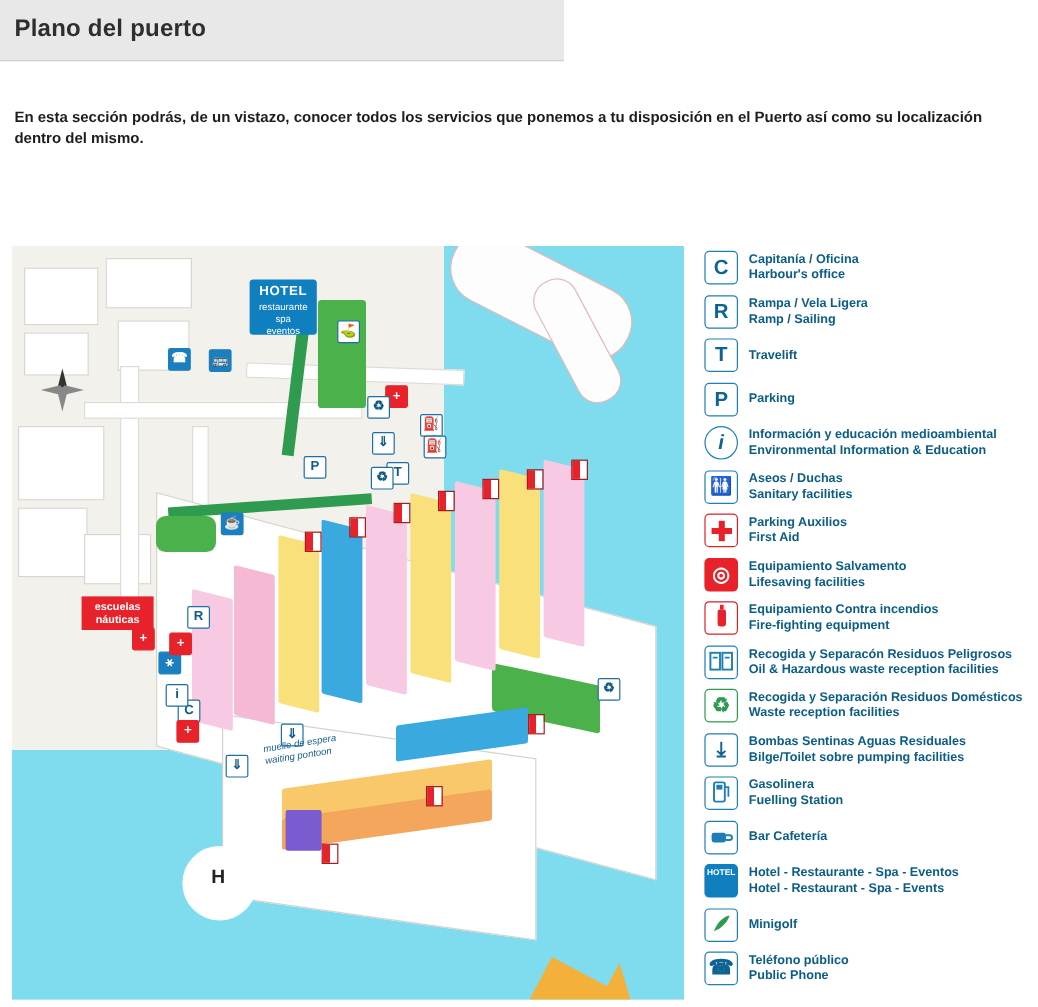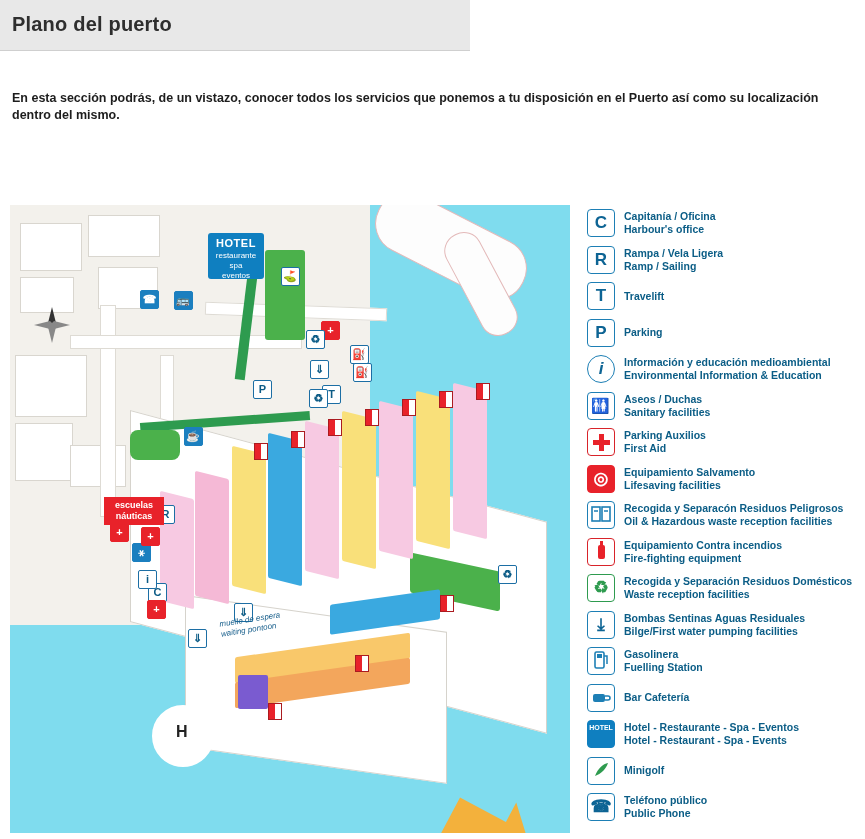--- a/index.html
+++ b/index.html
@@ -173,21 +173,20 @@
     left: 58px; top: 292px;
     width: 60px; height: 28px;
     background: #e8222a;
     color: #fff;
     font-size: 9px;
     font-weight: bold;
     text-align: center;
     line-height: 1.2;
     padding-top: 3px;
     box-sizing: border-box;
-    margin-left: 36px;
   }
   .muelle-label {
     position: absolute;
     left: 210px; top: 410px;
     font-size: 8px;
     color: #185f8c;
     font-style: italic;
     line-height: 1.3;
     transform: rotate(-9deg);
   }
@@ -446,59 +445,59 @@
 
       <div class="legend-row">
         <div class="legend-icon ico-solid-red">◎</div>
         <div class="legend-text">
           <span class="l1">Equipamiento Salvamento</span>
           <span class="l2">Lifesaving facilities</span>
         </div>
       </div>
 
       <div class="legend-row">
+        <div class="legend-icon ico-red">
+          <svg width="24" height="24" viewBox="0 0 24 24">
+              <rect x="9" y="6" width="7" height="14" rx="2" fill="#e8222a"></rect>
+              <rect x="11" y="2" width="3" height="4" fill="#e8222a"></rect>
+            </svg>
+        </div>
+        <div class="legend-text">
+          <span class="l1">Equipamiento Contra incendios</span>
+          <span class="l2">Fire-fighting equipment</span>
+        </div>
+      </div>
+
+      <div class="legend-row">
         <div class="legend-icon">
           <svg width="24" height="24" viewBox="0 0 24 24">
               <rect x="3" y="5" width="8" height="14" fill="none" stroke="#1d7fb5" stroke-width="1.6"></rect>
               <rect x="13" y="5" width="8" height="14" fill="none" stroke="#1d7fb5" stroke-width="1.6"></rect>
               <path d="M5 9h4M15 9h4" stroke="#1d7fb5" stroke-width="1.4"></path>
             </svg>
         </div>
         <div class="legend-text">
           <span class="l1">Recogida y Separacón Residuos Peligrosos</span>
           <span class="l2">Oil &amp; Hazardous waste reception facilities</span>
         </div>
       </div>
 
       <div class="legend-row">
-        <div class="legend-icon ico-red">
-          <svg width="24" height="24" viewBox="0 0 24 24">
-              <rect x="9" y="6" width="7" height="14" rx="2" fill="#e8222a"></rect>
-              <rect x="11" y="2" width="3" height="4" fill="#e8222a"></rect>
-            </svg>
-        </div>
-        <div class="legend-text">
-          <span class="l1">Equipamiento Contra incendios</span>
-          <span class="l2">Fire-fighting equipment</span>
-        </div>
-      </div>
-
-      <div class="legend-row">
         <div class="legend-icon ico-green">♻</div>
         <div class="legend-text">
           <span class="l1">Recogida y Separación Residuos Domésticos</span>
           <span class="l2">Waste reception facilities</span>
         </div>
       </div>
 
       <div class="legend-row">
         <div class="legend-icon">⤓</div>
         <div class="legend-text">
           <span class="l1">Bombas Sentinas Aguas Residuales</span>
-          <span class="l2">Bilge/First water pumping facilities</span>
+          <span class="l2">Bilge/Toilet sobre pumping facilities</span>
         </div>
       </div>
 
       <div class="legend-row">
         <div class="legend-icon">
           <svg width="24" height="24" viewBox="0 0 24 24">
               <rect x="6" y="4" width="9" height="16" rx="1.5" fill="none" stroke="#1d7fb5" stroke-width="1.6"></rect>
               <rect x="8" y="6" width="5" height="4" fill="#1d7fb5"></rect>
               <path d="M15 8h3v8" stroke="#1d7fb5" stroke-width="1.5" fill="none"></path>
             </svg>

